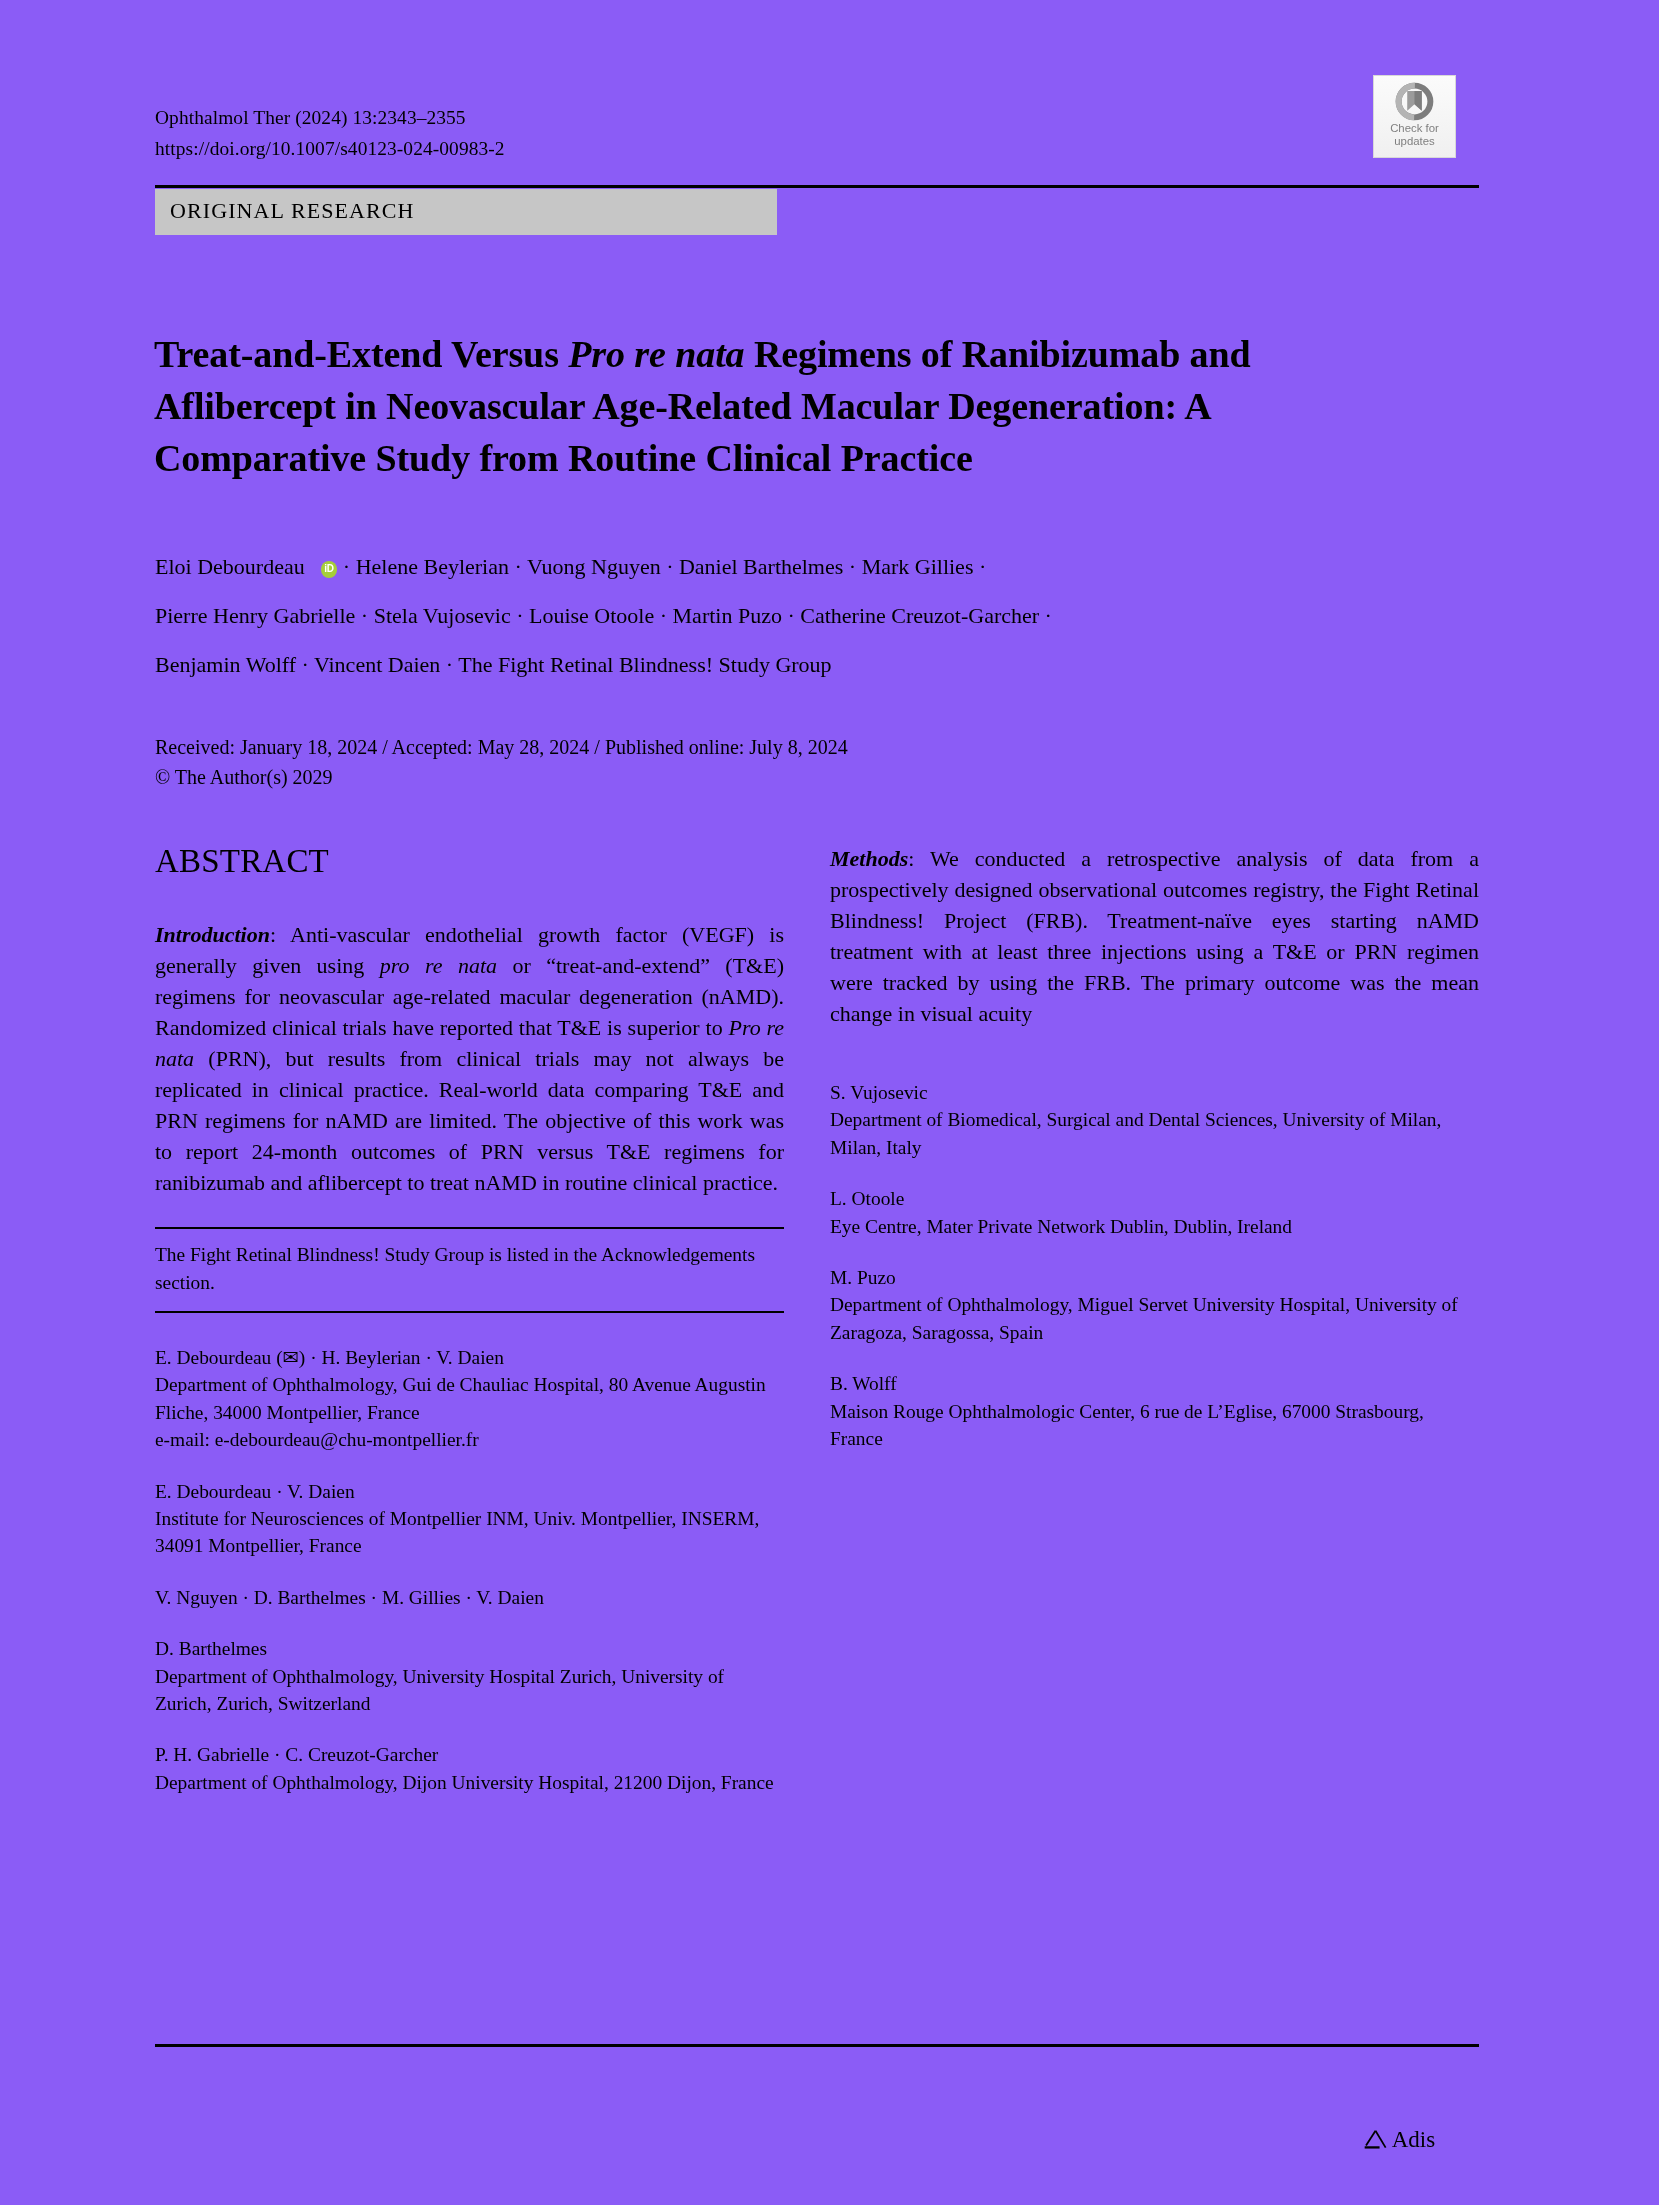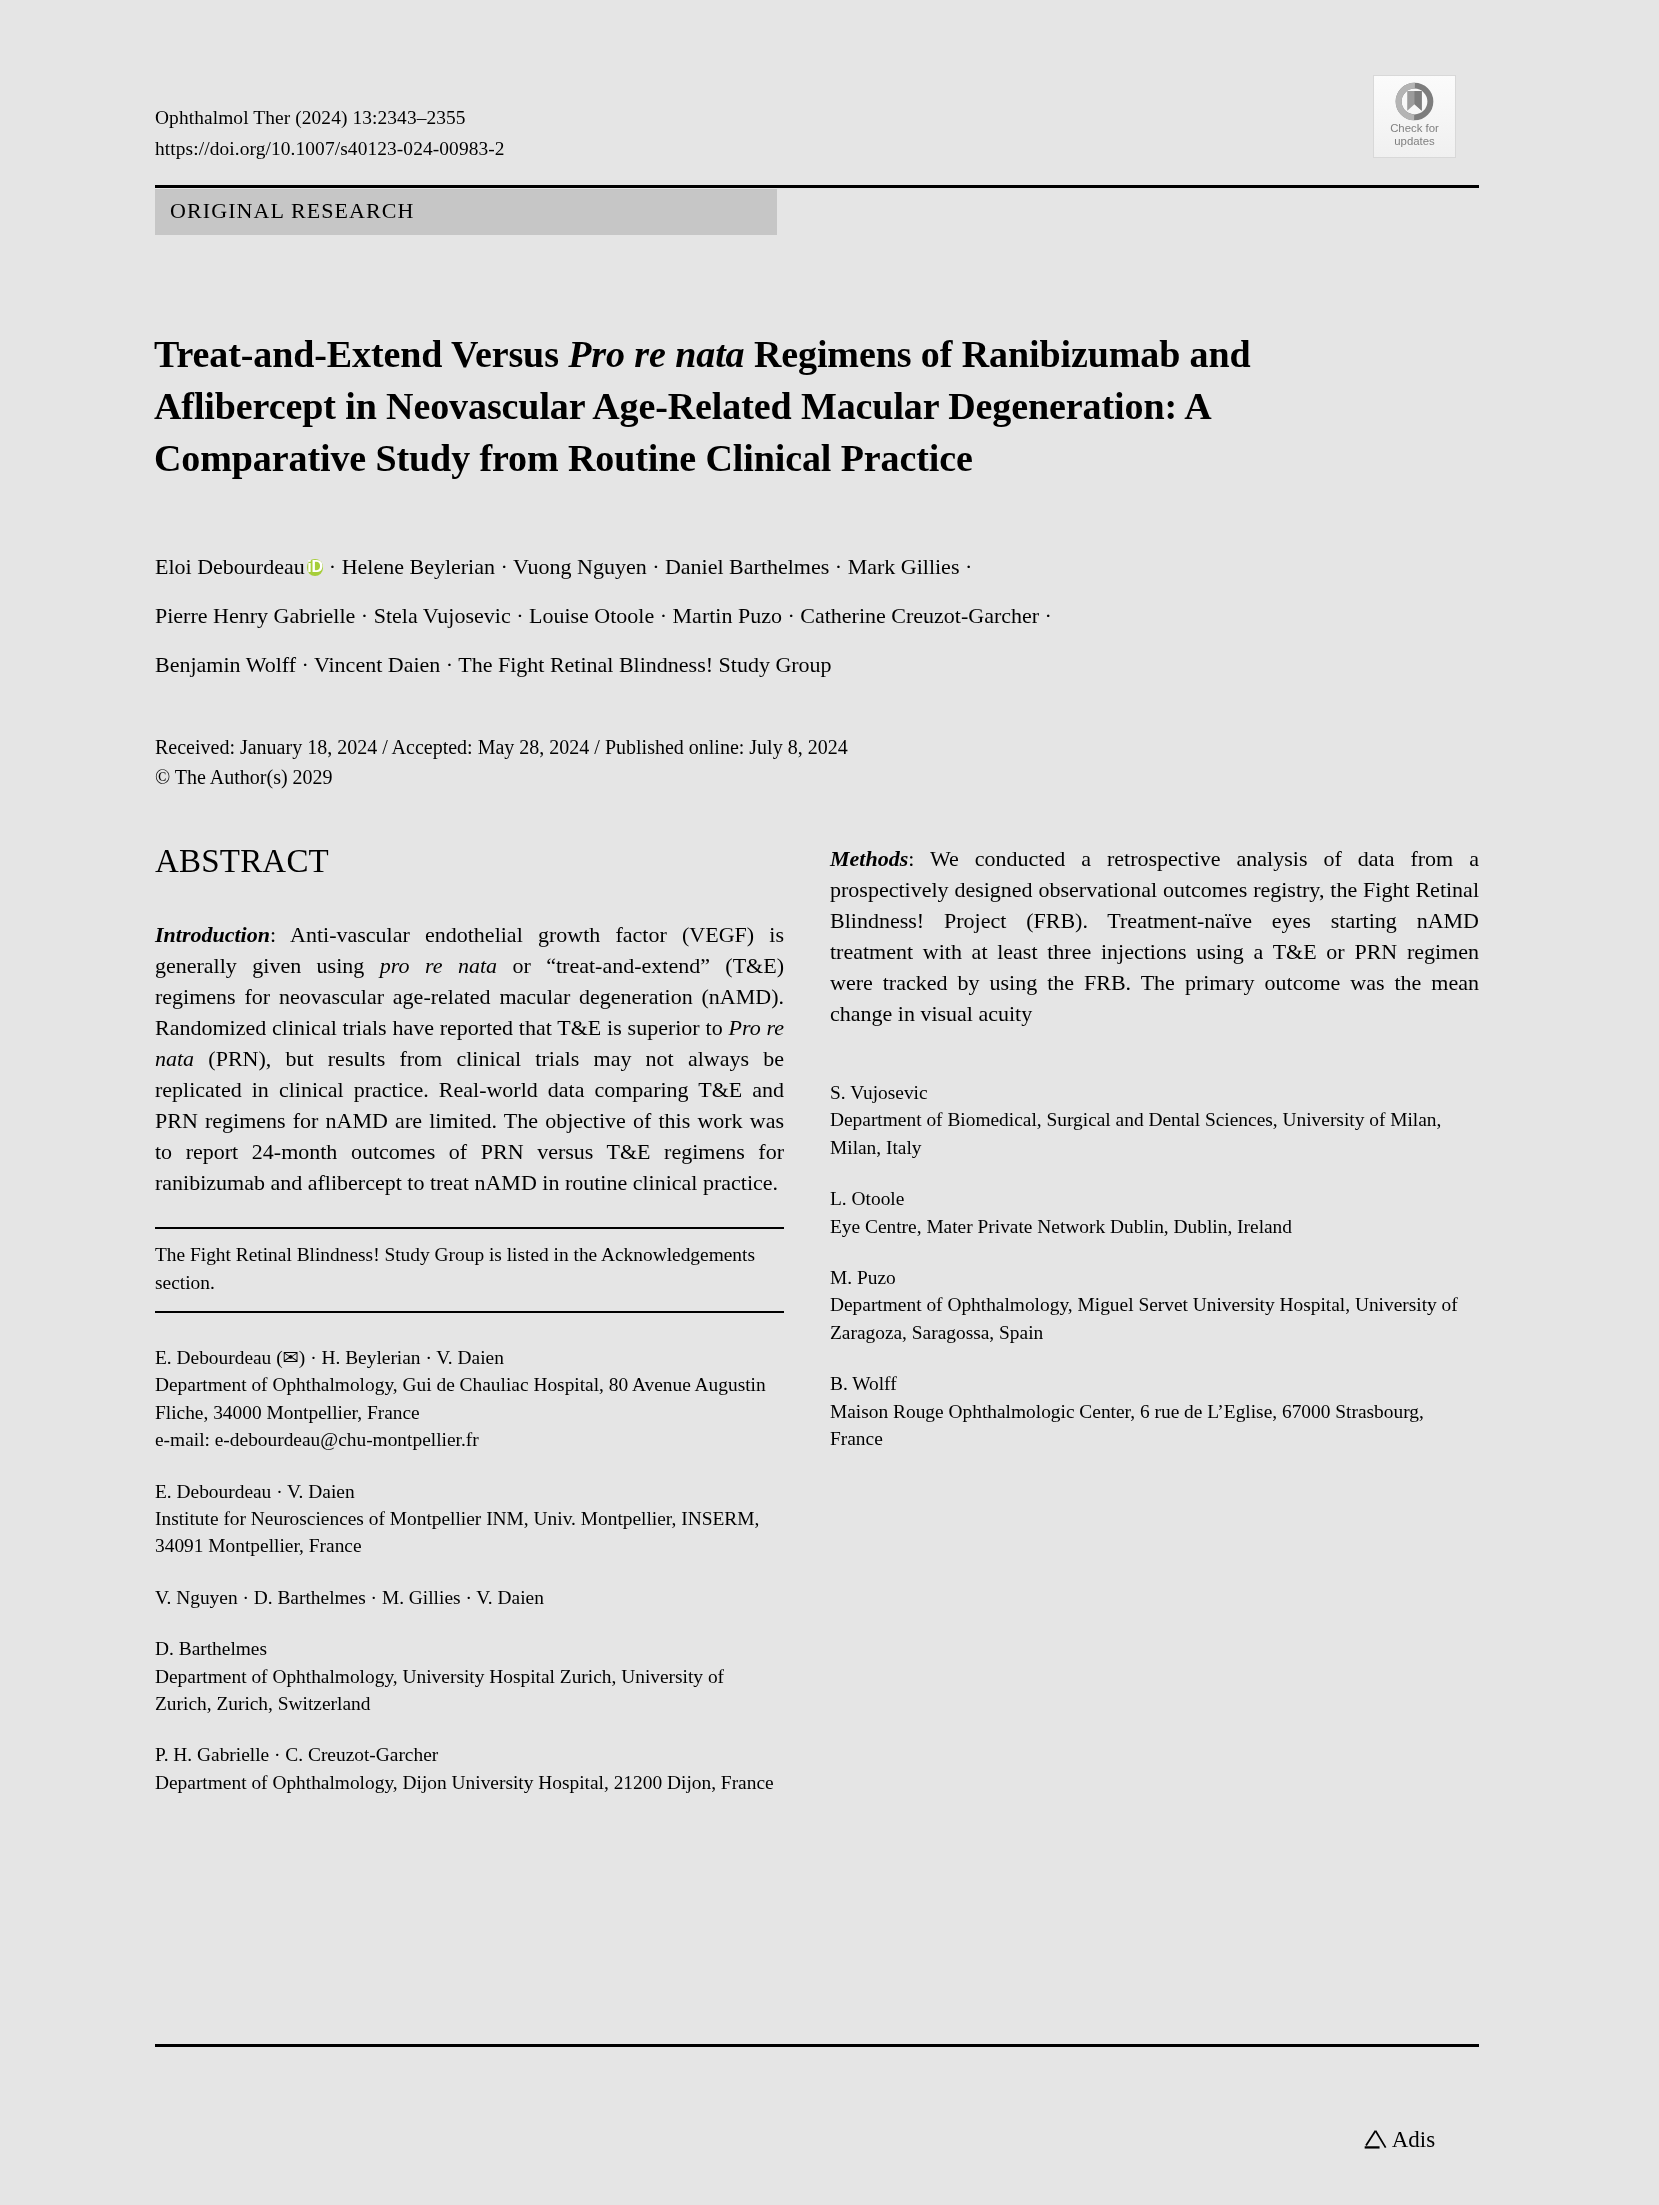--- a/index.html
+++ b/index.html
@@ -9,21 +9,21 @@
     background: #ffffff;
   }
   body {
     font-family: "Liberation Serif", serif;
     color: #000000;
   }
   #page {
     position: relative;
     width: 1660px;
     height: 2205px;
-    background: #e5e5e5;
+    background: #8b5cf6;
     overflow: hidden;
     box-sizing: border-box;
   }
 
   
   .journal-ref {
     position: absolute;
     left: 155px;
     top: 102px;
     font-size: 19.4px;
@@ -107,26 +107,26 @@
     line-height: 49px;
   }
   .orcid {
     display: inline-block;
     width: 16.7px;
     height: 16.7px;
     border-radius: 50%;
     background: #a6ce39;
     color: #ffffff;
     font-family: "Liberation Sans", sans-serif;
-    font-size: 16px;
+    font-size: 10px;
     font-weight: bold;
     line-height: 16.7px;
     text-align: center;
     vertical-align: 2px;
-    margin-left: 2px;
+    margin-left: 16px;
     letter-spacing: -0.3px;
   }
 
   
   .dates {
     position: absolute;
     left: 155px;
     top: 732px;
     font-size: 20px;
     line-height: 30px;

